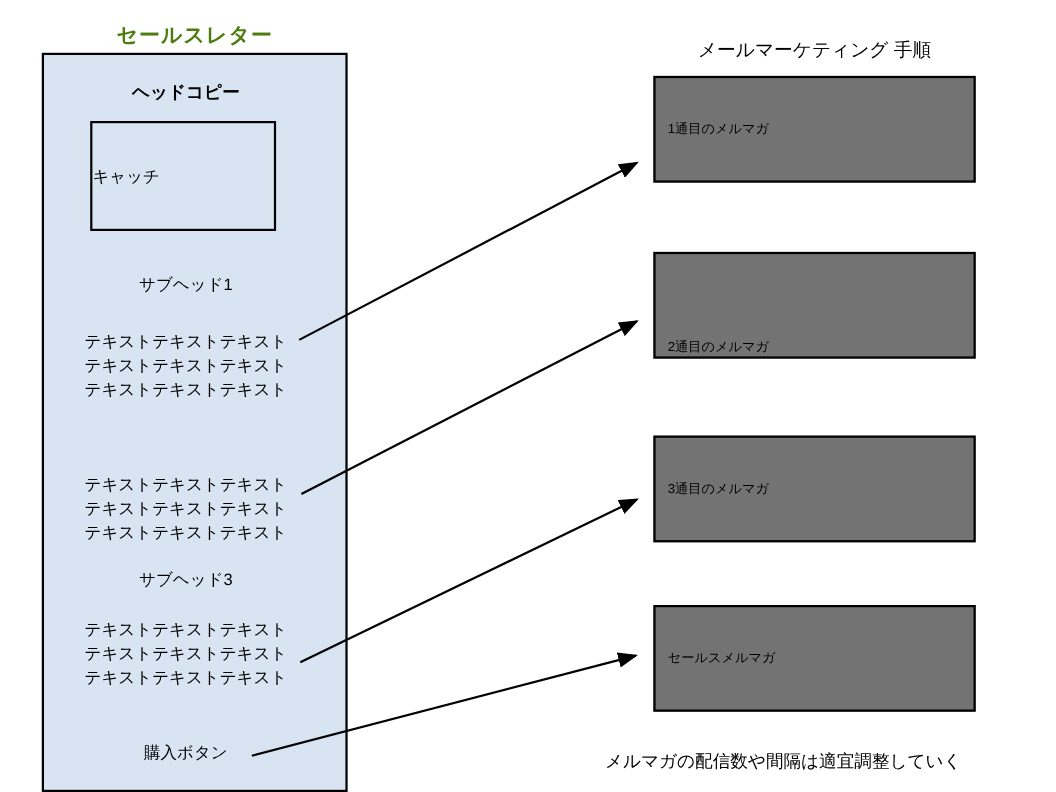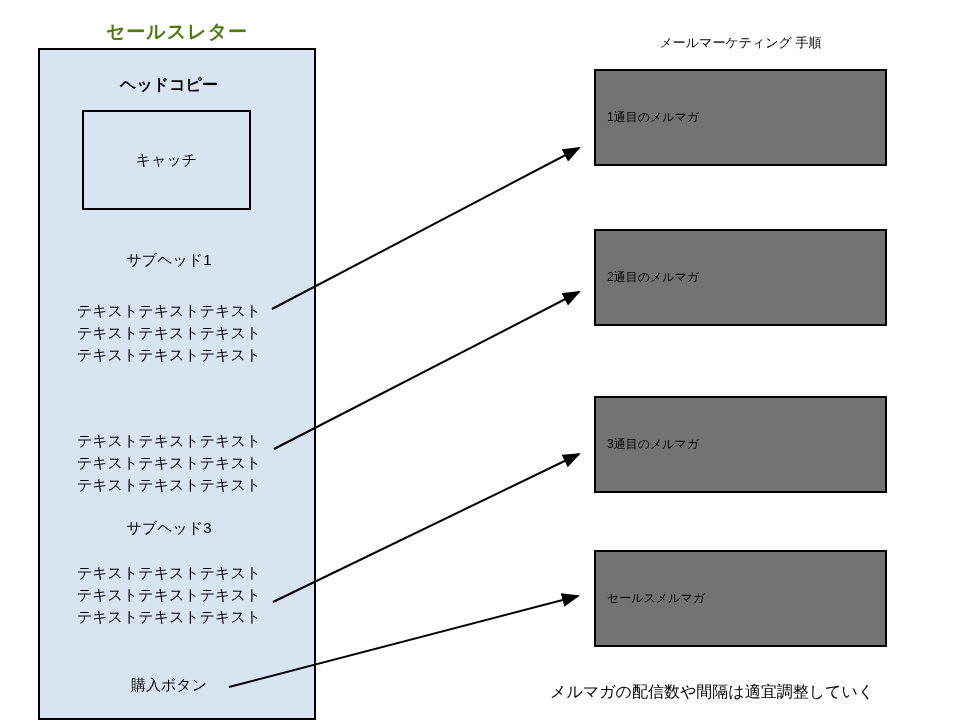--- a/index.html
+++ b/index.html
@@ -31,47 +31,47 @@
   .sales-box .blk {
     position: absolute; left: 0; width: 100%;
     box-sizing: border-box; padding-right: 16px;
     text-align: center;
     font-size: 15px; line-height: 22px;
   }
   .headcopy { top: 24px; font-size: 16px !important; font-weight: bold; }
   .catch-box {
     position: absolute; left: 42px; top: 60px; width: 169px; height: 100px;
     border: 2px solid #000000; box-sizing: border-box;
-    display: flex; align-items: center; justify-content: center;
+    display: flex; align-items: center; 
     font-size: 15px;
   }
   .subhead1 { top: 199px; }
   .textblk1 { top: 250px; }
   .subhead2 { top: 335px; }
   .textblk2 { top: 380px; }
   .subhead3 { top: 467px; }
   .textblk3 { top: 512px; }
   .buybtn   { top: 624px; }
 
   
   .em-title {
     left: 594px; top: 34px; width: 293px;
-    text-align: center; font-size: 13px;
+    text-align: center; font-size: 17px;
   }
   .step-box {
     left: 594px; width: 293px; height: 97px;
     background: #737373;
     border: 2px solid #000000;
     box-sizing: border-box;
     display: flex; align-items: center;
     padding-left: 11px;
     font-size: 12px;
   }
   .step1 { top: 69px; }
-  .step2 { top: 229px; }
+  .step2 { top: 229px; align-items: flex-end; }
   .step3 { top: 396px; }
   .step4 { top: 550px; }
 
   .note {
     left: 550px; top: 682px;
     font-size: 16px; white-space: nowrap;
   }
 
   .arrows { left: 0; top: 0; width: 960px; height: 720px; pointer-events: none; }
 </style>

